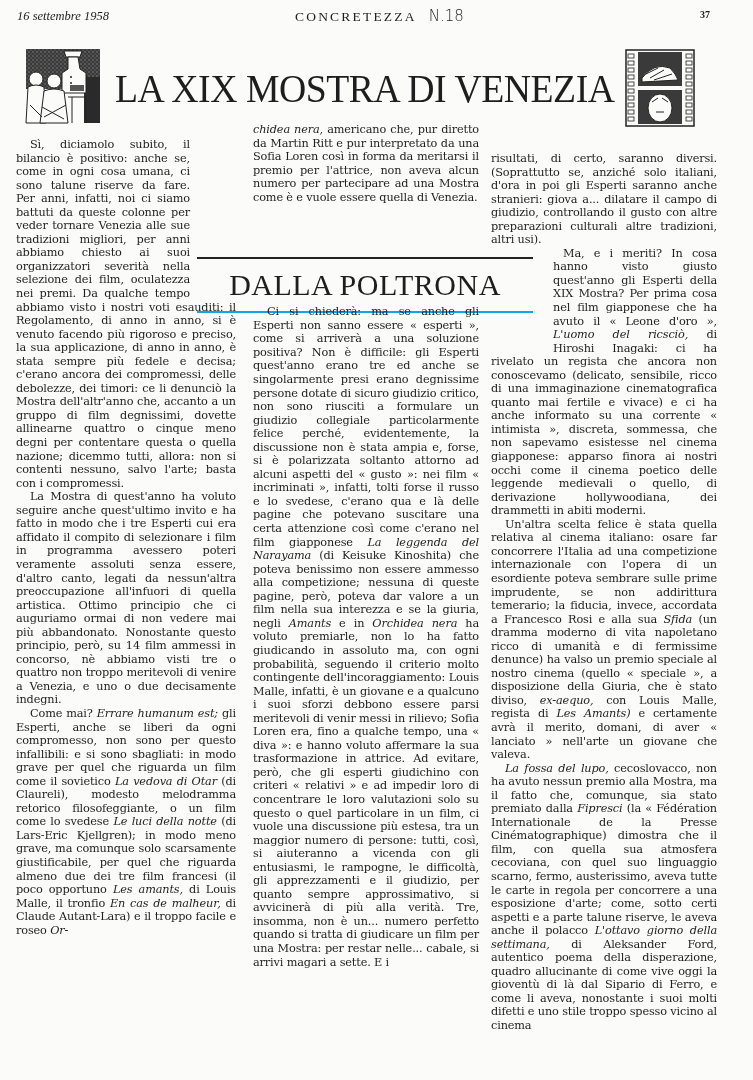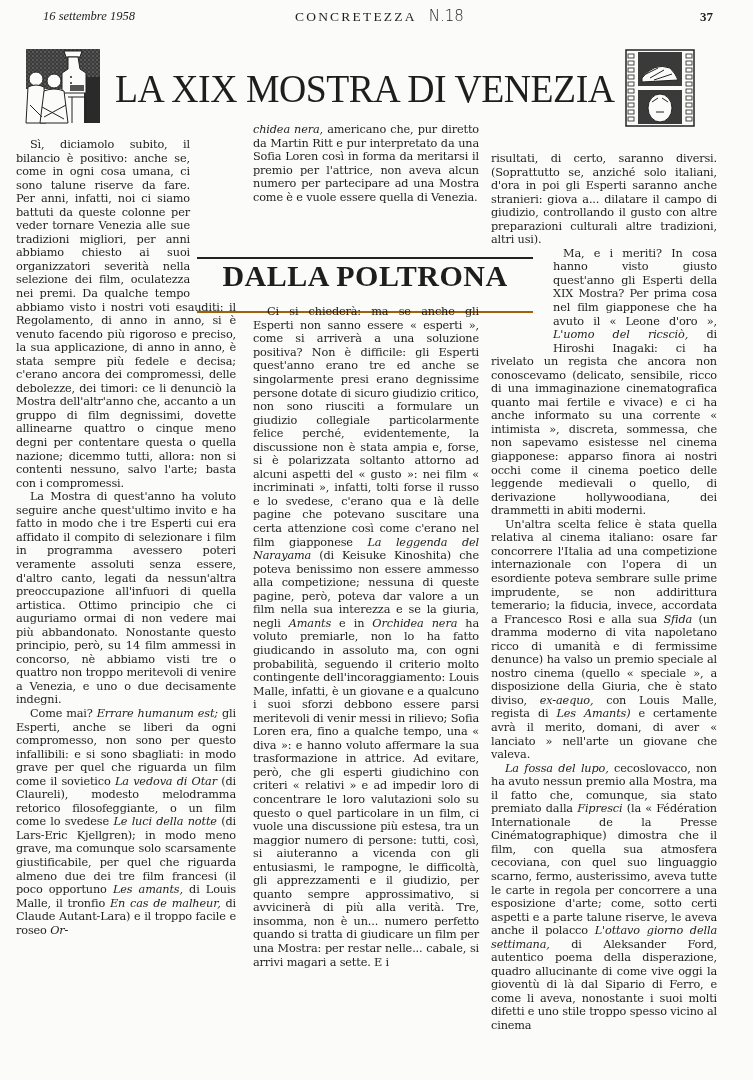--- a/index.html
+++ b/index.html
@@ -1,24 +1,24 @@
 <!DOCTYPE html>
 <html><head>
 <meta charset="utf-8">
 <style>
   html, body { margin:0; padding:0; }
   body {
     width:753px; height:1080px; background:#fbfbf9; color:#1e1e1e;
     position:relative; overflow:hidden;
     font-family:"DejaVu Serif", serif;
   }
-  .hdr-date { position:absolute; left:17px; top:9px; font-size:12.5px; font-style:italic; font-family:"Liberation Serif", serif;margin-left:26px; }
+  .hdr-date { position:absolute; left:17px; top:9px; font-size:12.5px; font-style:italic; font-family:"Liberation Serif", serif; }
   .hdr-mag { position:absolute; left:295px; top:7px; font-size:13.5px; letter-spacing:2.2px; font-family:"Liberation Serif", serif; }
   .hdr-num { font-family:"DejaVu Sans", sans-serif; font-size:15px; letter-spacing:0; font-weight:300; margin-left:12px; }
-  .hdr-page { position:absolute; left:700px; top:9px; font-size:13px; font-family:"Liberation Serif", serif; font-weight:bold; }
+  .hdr-page { position:absolute; left:700px; top:9px; font-size:10px; font-family:"Liberation Serif", serif; font-weight:bold; }
   .title {
     position:absolute; left:115px; top:68px; width:500px;
     font-family:"Liberation Serif", serif; font-size:41px; letter-spacing:-0.5px;
     transform:scaleX(0.92); transform-origin:left top; white-space:nowrap; line-height:1;
   }
   .illus { position:absolute; }
   .illus-left { left:24px; top:47px; width:78px; height:78px; }
   .illus-right { left:624px; top:48px; width:72px; height:80px; }
 
   .col {
@@ -30,24 +30,23 @@
   .col em { font-style:italic; }
   .col1 { left:16px; top:138px; width:220px; }
   .col2 { left:253px; top:123px; width:226px; }
   .col3 { left:491px; top:152px; width:226px; }
 
   .float-l { float:right; width:48px; height:155px; shape-outside:margin-box; }
   .float-r { float:left; width:62px; height:97px; }
 
   .poltrona {
     position:absolute; left:197px; top:257px; width:336px; height:52px;
-    border-top:2px solid #222; border-bottom:2px solid #a16207;
-    display:flex; justify-content:center;
+    border-top:2px solid #222; border-bottom:2px solid #0ea5e9;
+    display:flex; align-items:center; justify-content:center;
     background:#fbfbf9;
-    font-weight:bold;
   }
   .poltrona span {
     font-family:"Liberation Serif", serif; font-size:30px; letter-spacing:0.5px;
   }
 </style>
 </head>
 <body>
 
 <div>
   <span class="hdr-date">16 settembre 1958</span>

